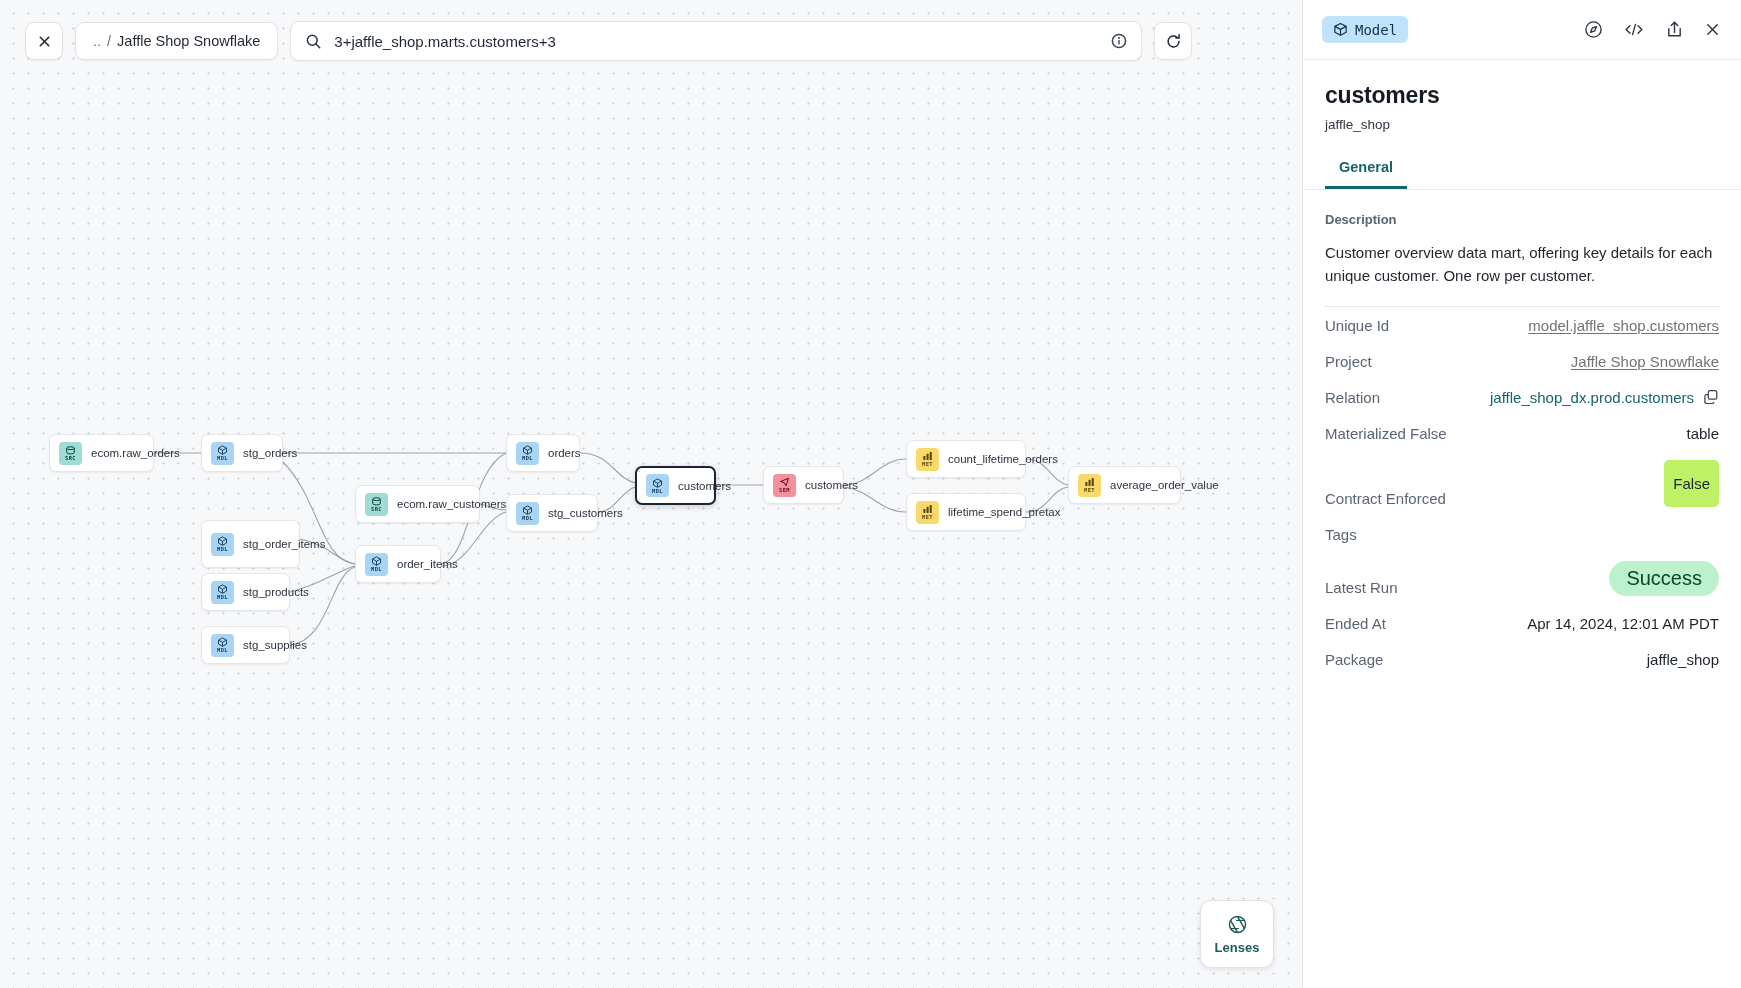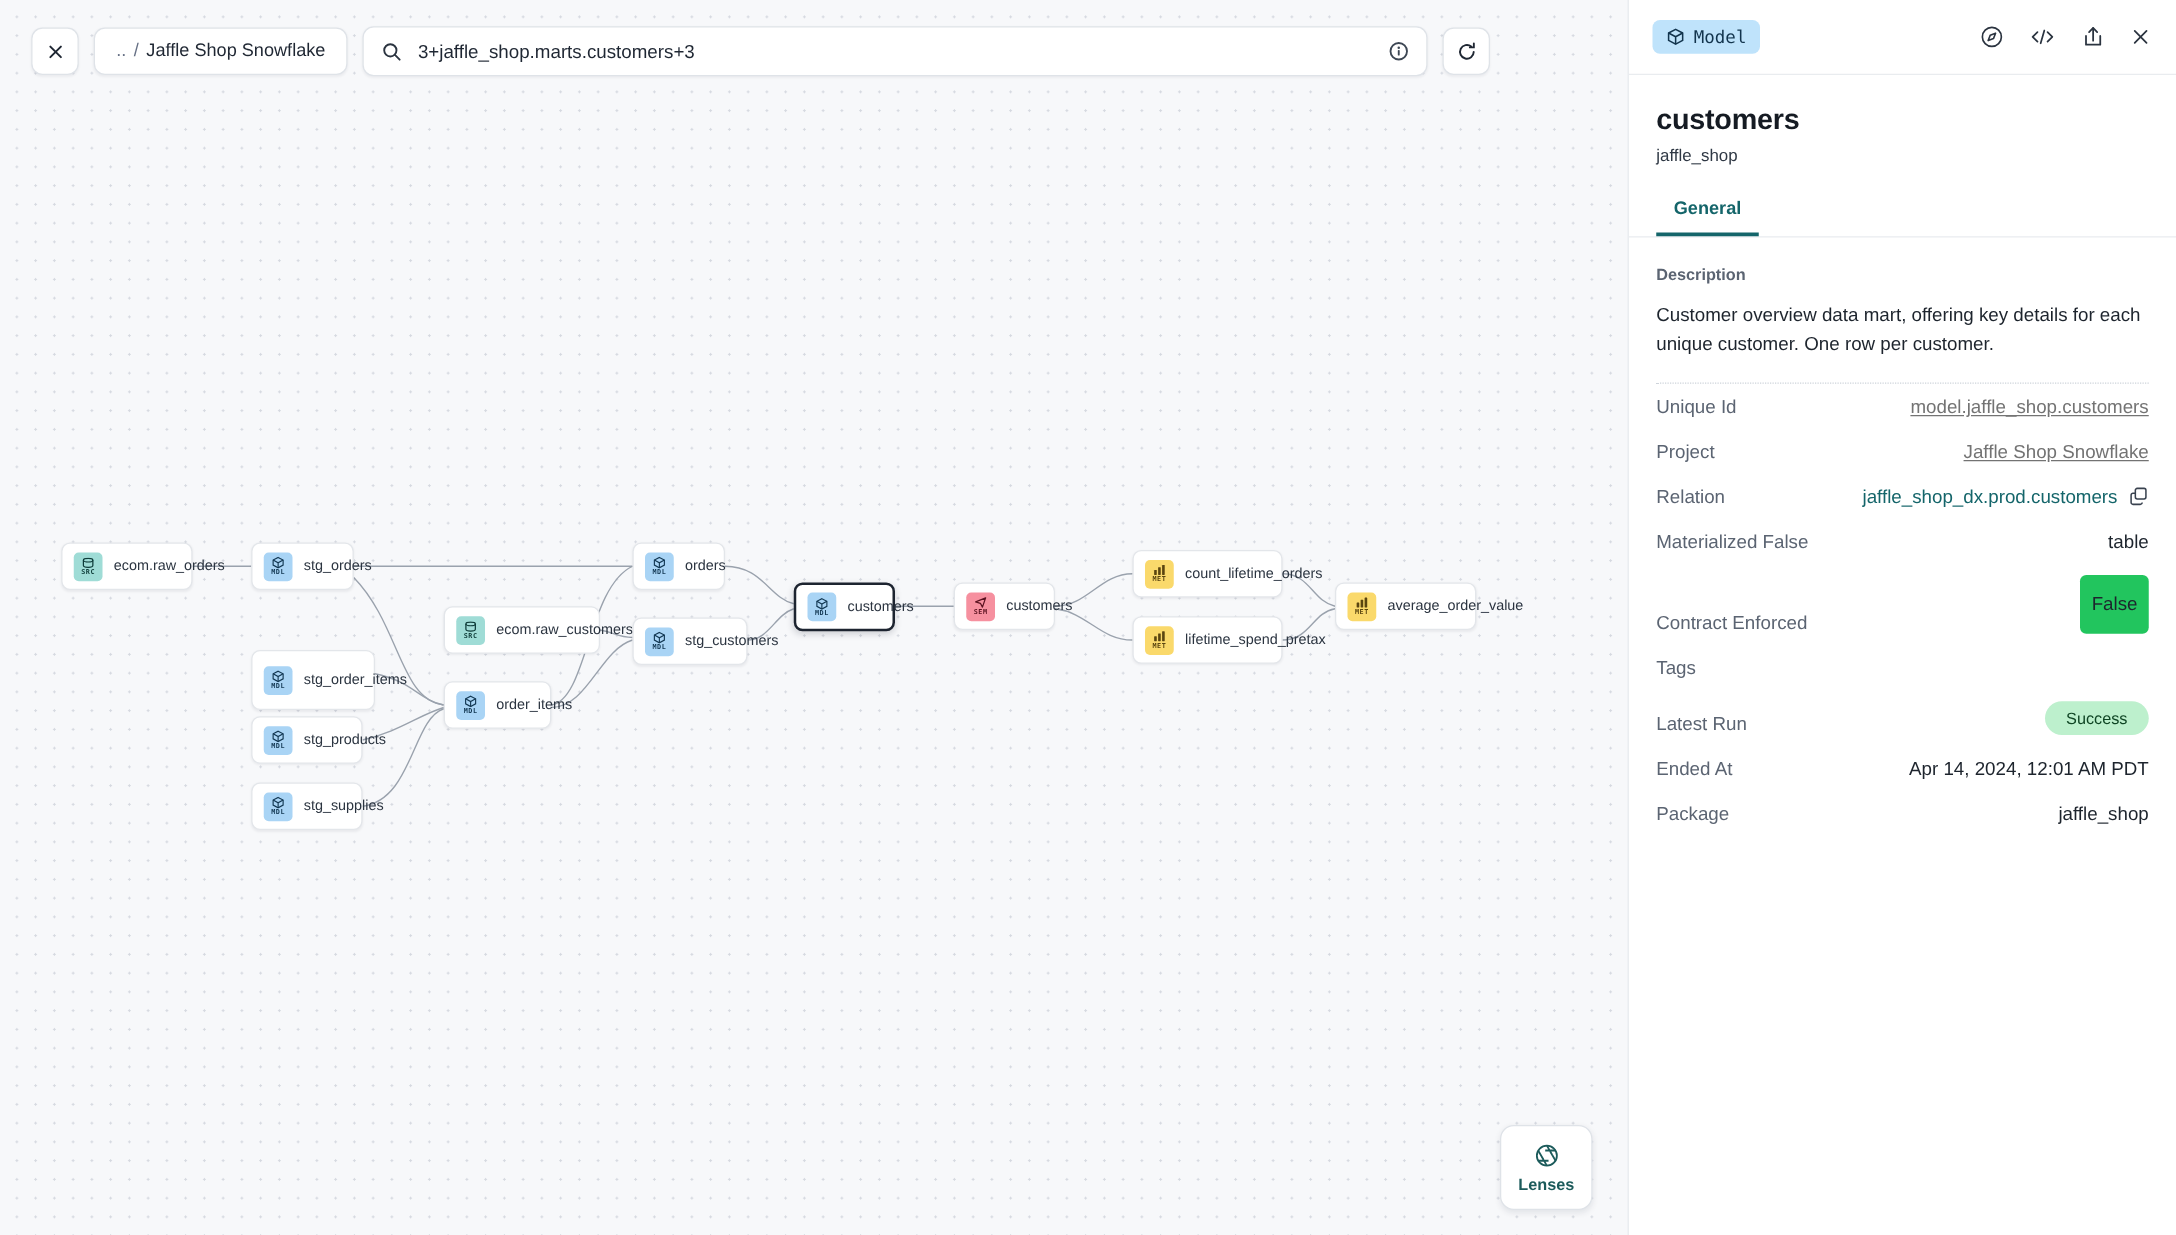--- a/index.html
+++ b/index.html
@@ -124,22 +124,22 @@
   .divider { border-top: 1px dotted #cdd3da; margin: 18px 0 0 0; }
 
   .prop {
     display: flex; align-items: flex-end; justify-content: space-between;
     min-height: 36px; padding: 9px 0;
   }
   .prop-k { font-size: 15px; color: #5b6472; }
   .prop-v { font-size: 15px; color: #1d242d; text-align: right; display: flex; align-items: center; gap: 9px; }
   .prop-v a { color: #737373; text-decoration: underline; text-underline-offset: 2px; }
   .prop-v .plain-link { color: #14656a; text-decoration: none; }
-  .chip-gray { background: #22c55e; border-radius: 5px; padding: 15px 9px; font-size: 15px; color: #1d242d; }
-  .chip-green { background: #bdf0cd; border-radius: 999px; padding: 6px 17px; font-size: 13px; color: #0f4524; }
+  .chip-gray { background: #bef264; border-radius: 5px; padding: 15px 9px; font-size: 15px; color: #1d242d; }
+  .chip-green { background: #bdf0cd; border-radius: 999px; padding: 6px 17px; font-size: 20px; color: #0f4524; }
 </style>
 </head>
 <body>
 
 <div id="app">
 
   <div class="canvas-pane">
 
     <svg class="edges" width="1302" height="988">
         <path d="M154,453 L201,453" fill="none" stroke="#9aa2ad" stroke-width="1.1"></path>

